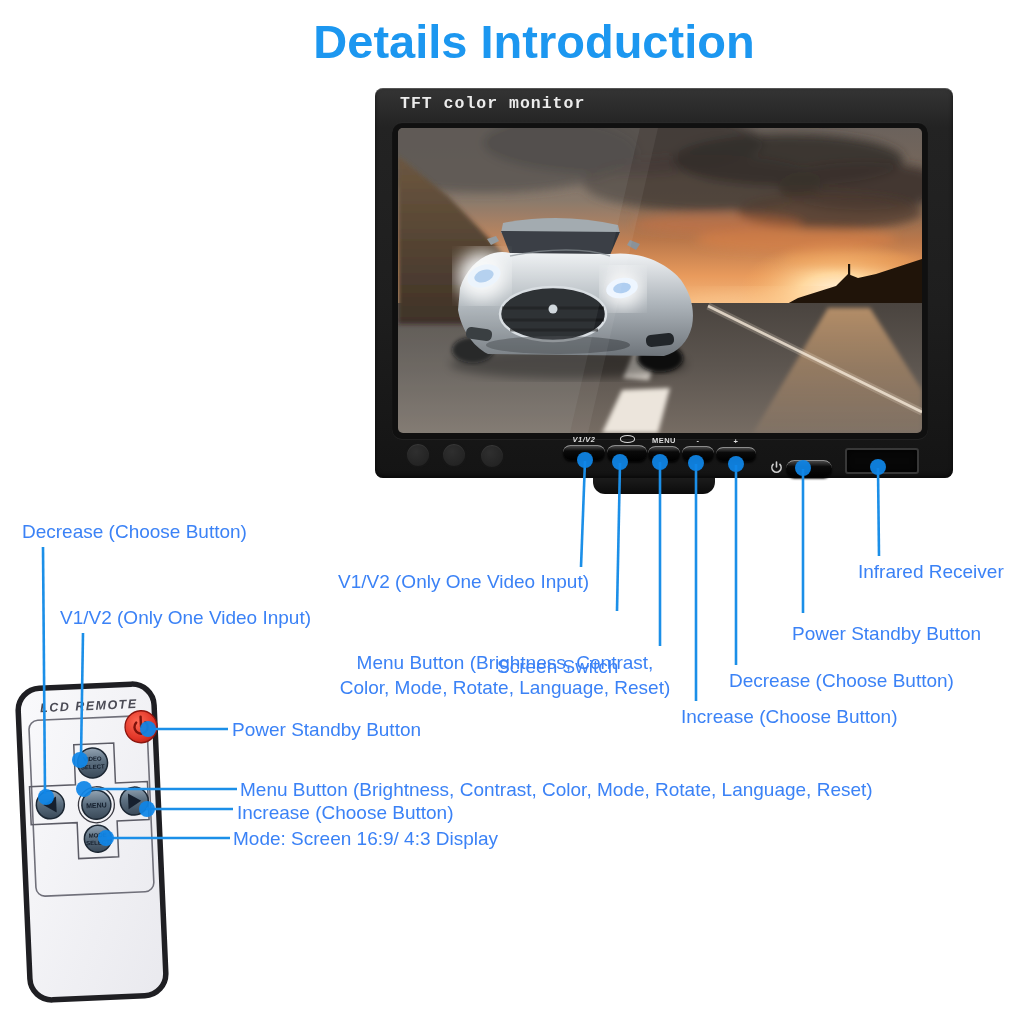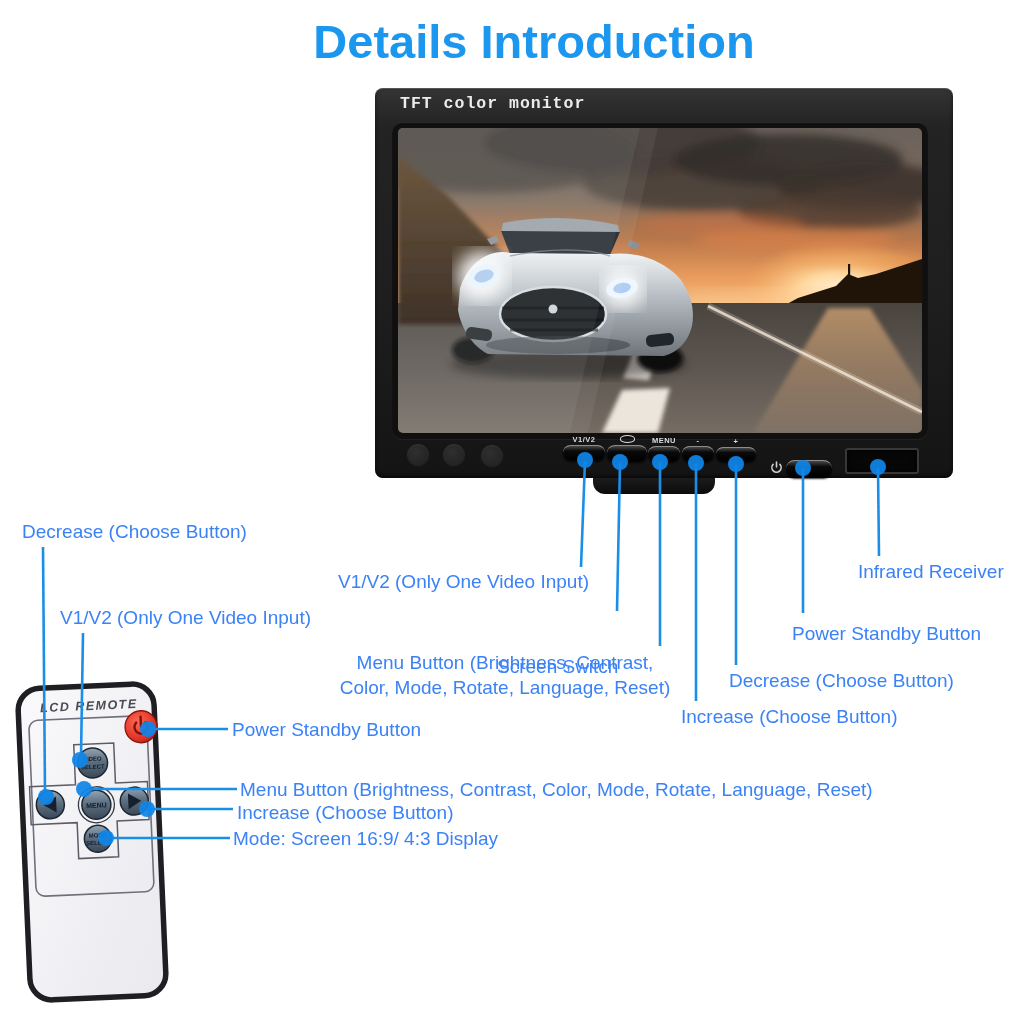--- a/index.html
+++ b/index.html
@@ -187,21 +187,21 @@
 
       <polygon points="0,0 242,0 172,305 0,305" fill="#e1e5ea" opacity="0.13"></polygon>
       <polygon points="242,0 260,0 190,305 172,305" fill="#ffffff" opacity="0.06"></polygon>
     </svg>
   </div>
 
   <div class="dimple" style="left:30px;top:354px;"></div>
   <div class="dimple" style="left:66px;top:354px;"></div>
   <div class="dimple" style="left:104px;top:355px;"></div>
 
-  <div class="mbtn" style="left:188px;top:347px;width:42px;">
+  <div class="mbtn" style="left:188px;top:347px;width:42px;font-style:italic;">
     <span class="blabel">V1/V2</span>
     <div class="pill" style="width:42px;height:15px;"></div>
   </div>
   <div class="mbtn" style="left:232px;top:347px;width:40px;">
     <span class="blabel">
         <span class="screen-glyph"></span>
       </span>
     <div class="pill" style="width:40px;height:16px;"></div>
   </div>
   <div class="mbtn" style="left:273px;top:348px;width:32px;">

